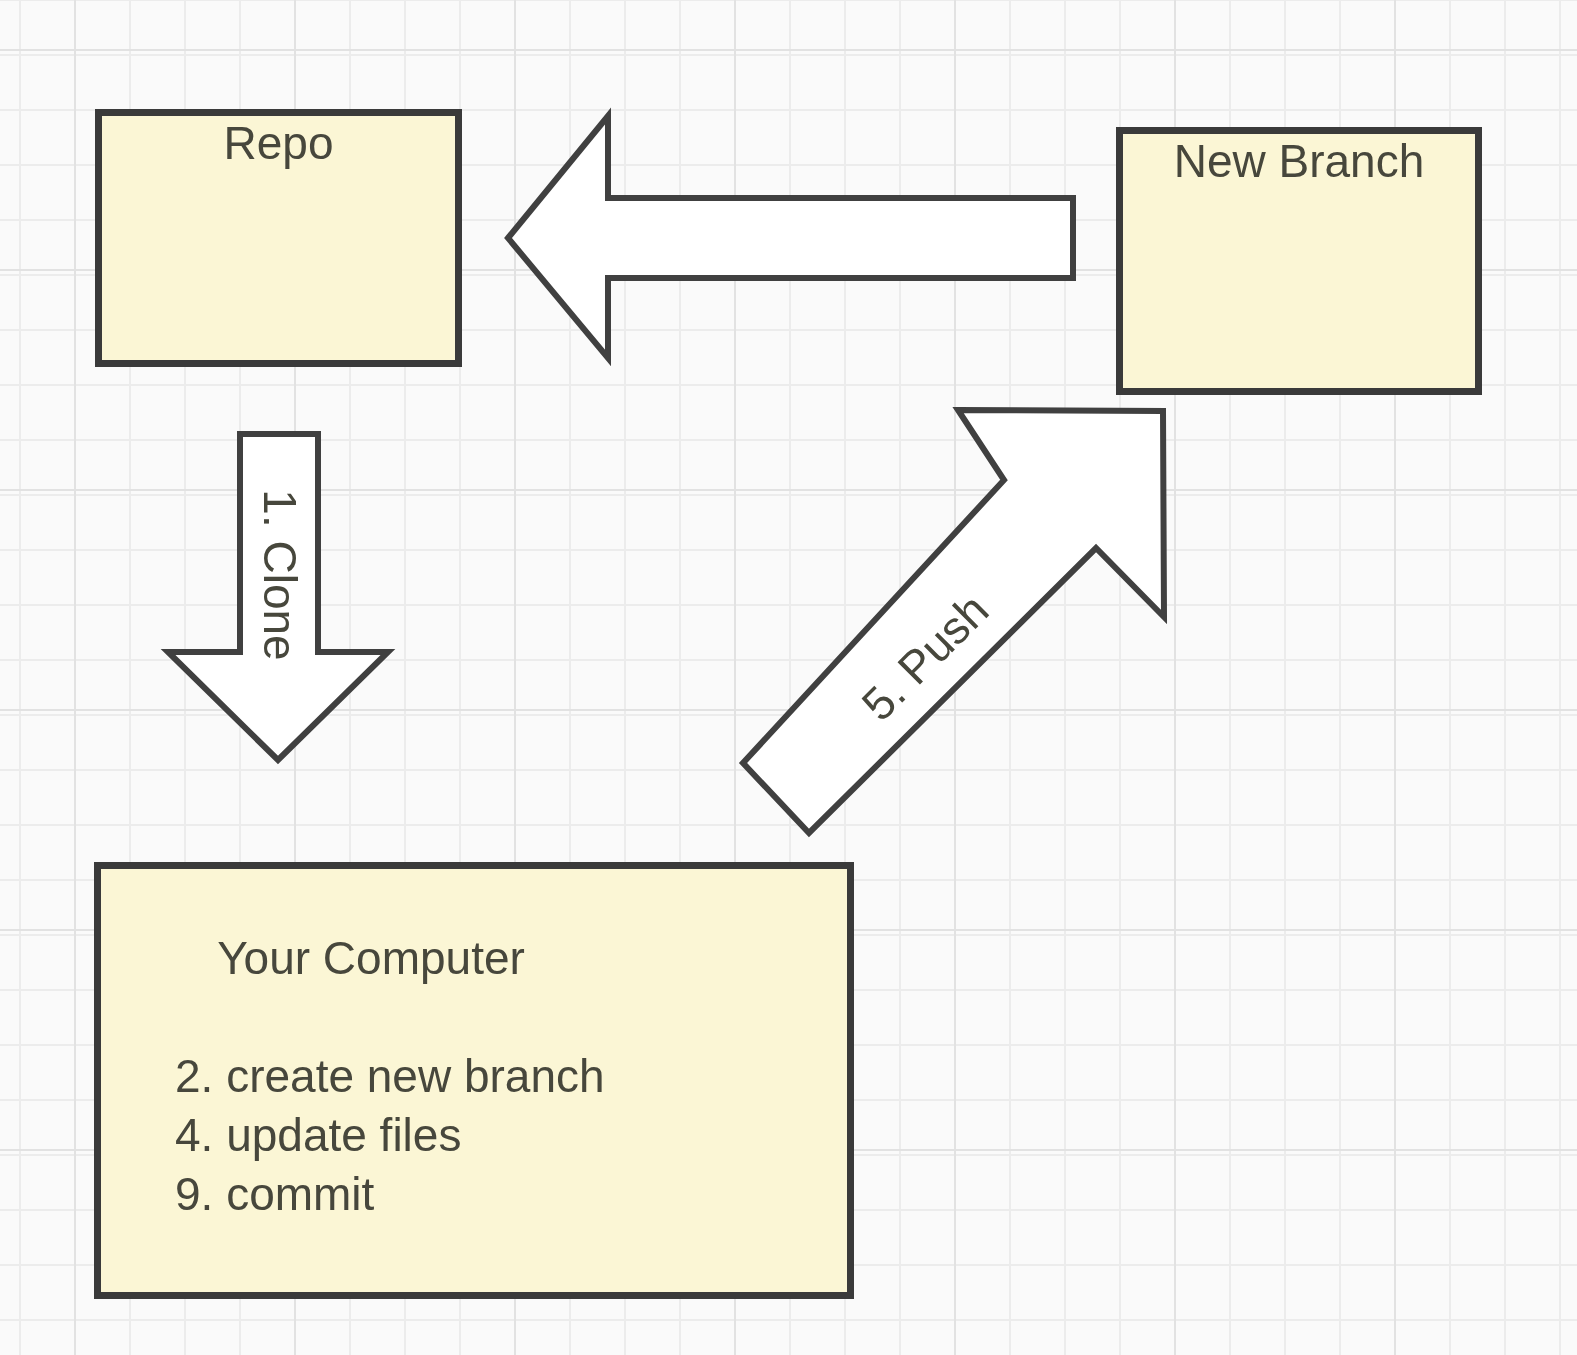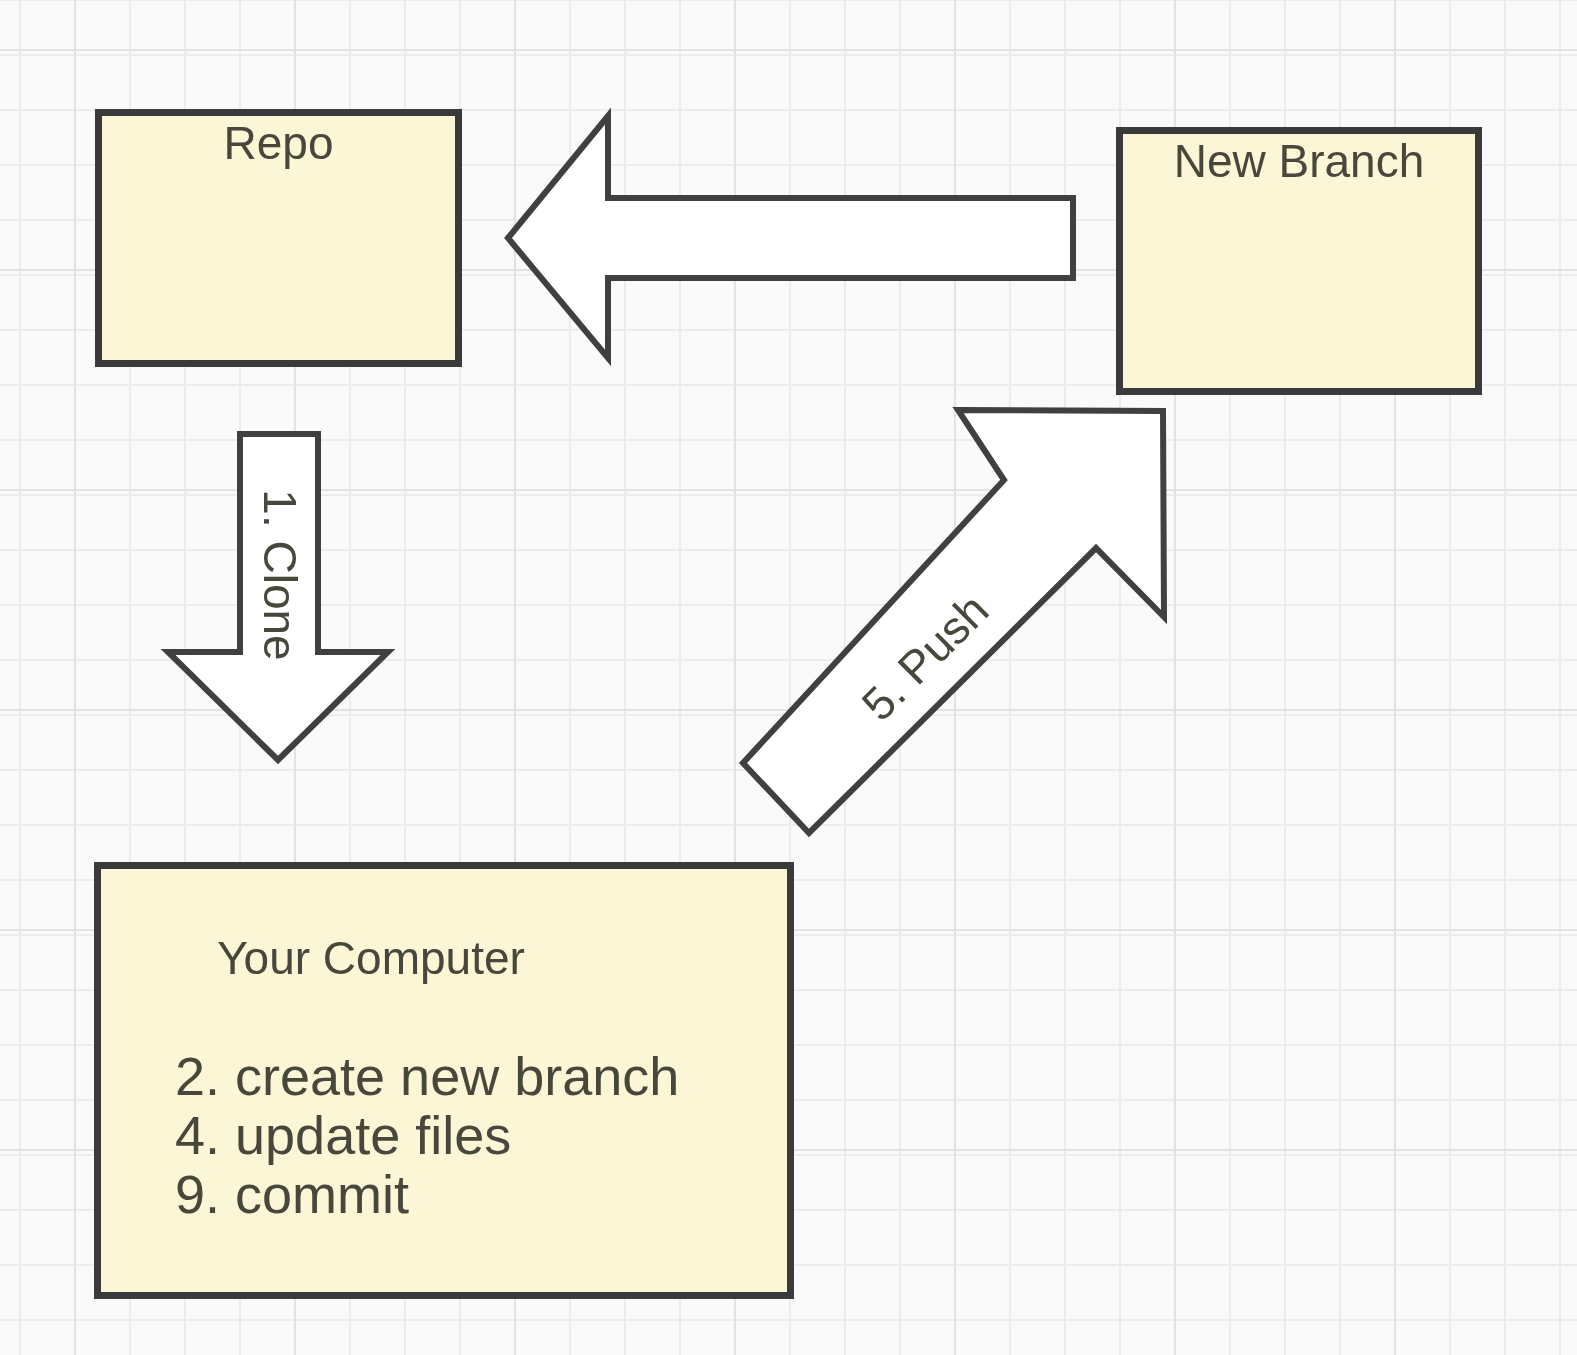--- a/index.html
+++ b/index.html
@@ -47,34 +47,34 @@
     background: var(--node-fill);
     border: 7px solid var(--node-border);
     color: var(--text-color);
     font-size: 46px;
     display: flex;
     justify-content: center;
   }
   .node-repo        { left: 95px;   top: 109px; width: 367px; height: 258px; }
   .node-new-branch  { left: 1116px; top: 127px; width: 366px; height: 268px; }
   .node-your-computer {
-    left: 94px; top: 862px; width: 700px; height: 437px;
+    left: 94px; top: 862px; width: 760px; height: 437px;
     display: block;
   }
   .node-your-computer .node-title {
     position: absolute;
     left: 0; top: 62px;
     width: 540px;
     text-align: center;
   }
   .node-your-computer .steps {
     position: absolute;
     left: 74px; top: 178px;
     line-height: 59px;
-    font-size: 54px;
+    font-size: 46px;
   }
 
   .arrow-label {
     position: absolute;
     color: var(--text-color);
     font-size: 46px;
     white-space: nowrap;
   }
   .label-merge { left: 830px; top: 239px; transform: translate(-50%, -50%); }
   .label-clone { left: 280px; top: 575px; transform: translate(-50%, -50%) rotate(90deg); }

